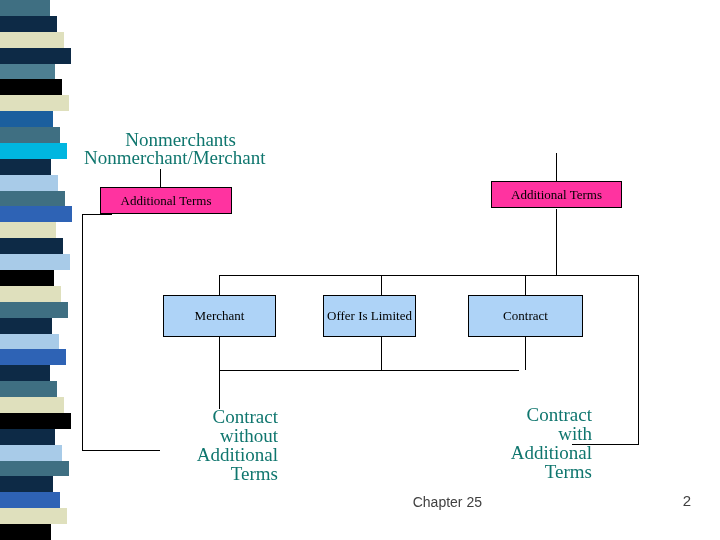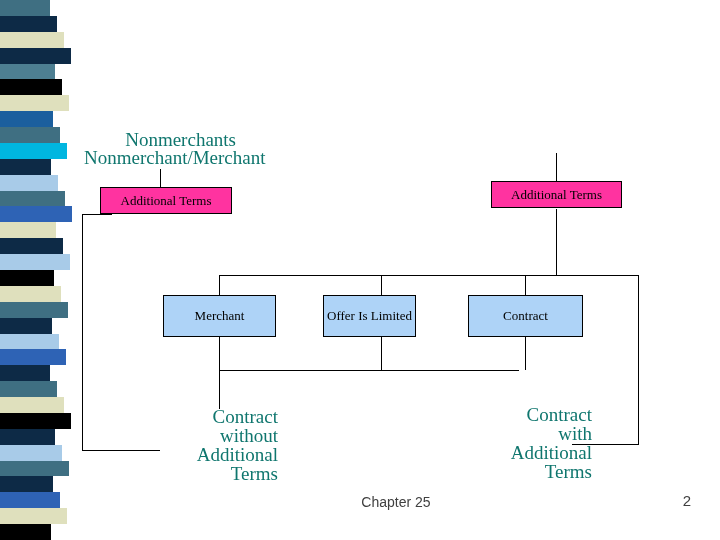--- a/index.html
+++ b/index.html
@@ -77,21 +77,21 @@
   }
   .line.h { height: 1px; }
   .line.v { width: 1px; }
 
   
   #footer-chapter {
     position: absolute;
     left: 310px;
     top: 494px;
     width: 172px;
-    text-align: center;
+    text-align: right;
     font-family: "Liberation Sans", sans-serif;
     font-size: 14px;
     color: #404040;
   }
   #footer-page {
     position: absolute;
     left: 672px;
     top: 492px;
     width: 30px;
     text-align: center;

